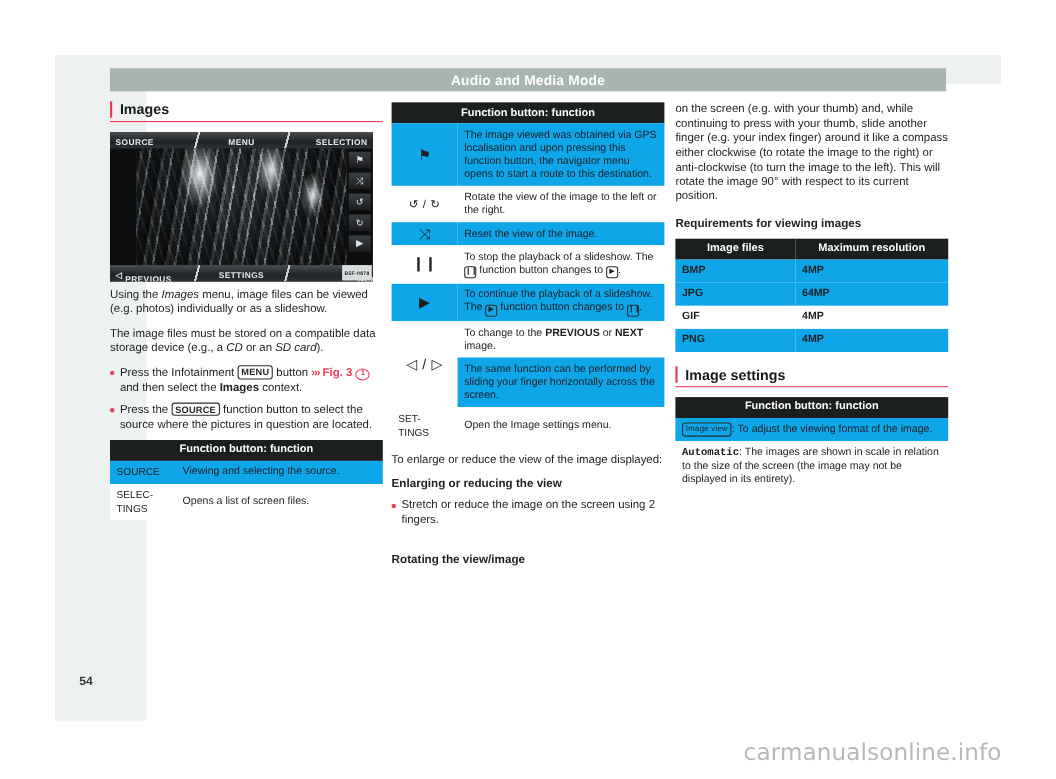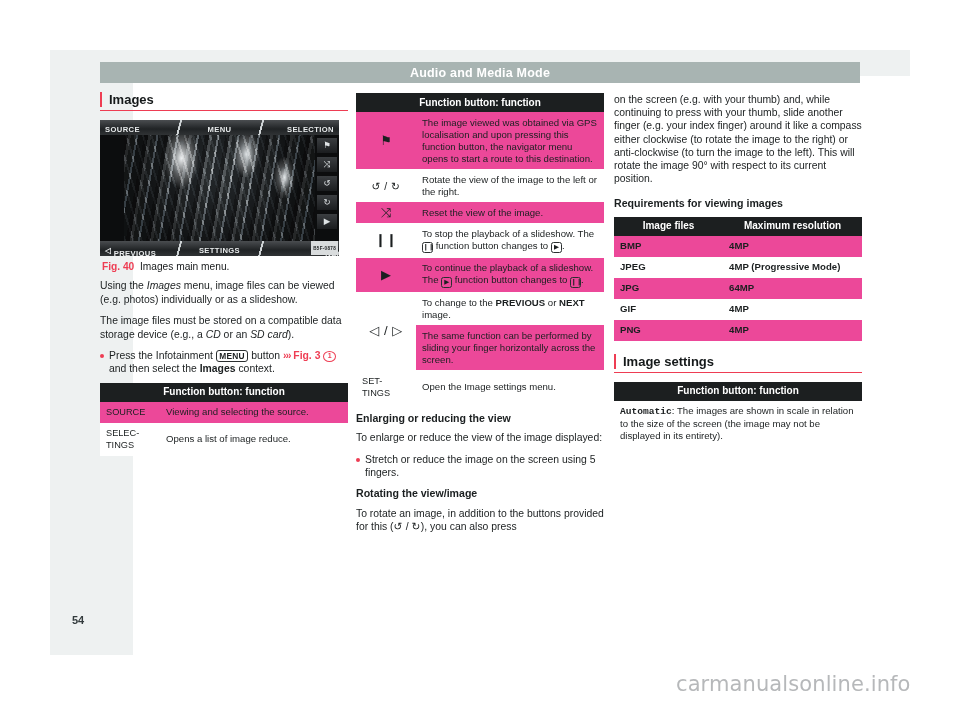--- a/index.html
+++ b/index.html
@@ -275,21 +275,21 @@
     font-size: 10px;
     font-weight: bold;
     text-align: center;
     padding: 3.5px 6px;
   }
   table.tbl td {
     padding: 4.5px 6px;
     vertical-align: middle;
     color: #1b1f20;
   }
-  table.tbl tr.shade td { background: #ec4899; }
+  table.tbl tr.shade td { background: #0ea5e9; }
   table.tbl tr.plain td { background: #ffffff; }
   td.keycol {
     font-weight: normal;
     font-size: 9.2px;
     width: 48px;
     white-space: nowrap;
   }
   td.iconcol {
     width: 40px;
     text-align: center;
@@ -349,45 +349,43 @@
         <div class="slash" style="left:72px"></div>
         <div class="slash" style="left:154px"></div>
         <span class="lbl-l">◁&nbsp;<span>PREVIOUS</span></span>
         <span class="lbl-c">SETTINGS</span>
         <span class="lbl-r"><span>NEXT</span>&nbsp;▷</span>
       </div>
 
       <div class="fig-code">B5F-0878</div>
     </div>
 
-    <div class="fig-caption">
-      <span class="fig-no">Fig. 40</span>&nbsp;&nbsp;<span>Images main menu.</span>
-    </div>
   </div>
 
   <p class="body"><span>Using the </span><span class="it">Images</span><span> menu, image files can be viewed (e.g. photos) individually or as a slideshow.</span></p>
 
   <p class="body"><span>The image files must be stored on a compatible data storage device (e.g., a </span><span class="it">CD</span><span> or an </span><span class="it">SD card</span><span>).</span></p>
 
   <div class="bullet"><span>Press the Infotainment </span><span class="key">MENU</span><span> button </span><span class="xref xref-arrows">›››</span>&nbsp;<span class="xref">Fig. 3</span>&nbsp;<span class="circnum">1</span><span> and then select the </span><span class="bd">Images</span><span> context.</span></div>
 
+  <div class="bullet"><span>Press the </span><span class="key">SOURCE</span><span> function button to select the source where the pictures in question are located.</span></div>
 
   <table class="tbl">
     <tbody>
         <tr>
       <th class="head" colspan="2">Function button: function</th>
     </tr>
     <tr class="shade">
       <td class="keycol">SOURCE</td>
       <td>Viewing and selecting the source.</td>
     </tr>
     <tr class="plain">
       <td class="keycol" style="white-space:pre">SELEC-
 TINGS</td>
-      <td>Opens a list of image reduce.</td>
+      <td>Opens a list of screen files.</td>
     </tr>
   </tbody>
     </table>
 </div>
 
 <div class="col" id="col-mid">
 
   <table class="tbl">
     <tbody>
         <tr>
@@ -428,48 +426,43 @@
     </tr>
 
     <tr class="plain">
       <td class="keycol" style="white-space:pre">SET-
 TINGS</td>
       <td>Open the Image settings menu.</td>
     </tr>
   </tbody>
     </table>
 
+  <p class="body">To enlarge or reduce the view of the image displayed:</p>
   <p class="body tight" style="font-weight:bold;font-size:10.6px">Enlarging or reducing the view</p>
-  <p class="body">To enlarge or reduce the view of the image displayed:</p>
-  <div class="bullet">Stretch or reduce the image on the screen using 5 fingers.</div>
-
-  <p class="body tight" style="font-weight:bold;font-size:10.6px;margin-top:8px">Rotating the view/image</p>
-  <p class="body"><span>To rotate an image, in addition to the buttons provided for this (</span><span class="glyph sm">↺</span><span> / </span><span class="glyph sm">↻</span><span>), you can also press</span></p>
+  <div class="bullet">Stretch or reduce the image on the screen using 2 fingers.</div>
+
+  <p class="body tight" style="font-weight:bold;font-size:10.6px;margin-top:24px">Rotating the view/image</p>
 </div>
 
 <div class="col" id="col-right">
 
   <p class="body">on the screen (e.g. with your thumb) and, while continuing to press with your thumb, slide another finger (e.g. your index finger) around it like a compass either clockwise (to rotate the image to the right) or anti-clockwise (to turn the image to the left). This will rotate the image 90° with respect to its current position.</p>
 
   <p class="body tight" style="font-weight:bold;font-size:10.6px;margin-top:12px">Requirements for viewing images</p>
 
   <table class="tbl res">
     <tbody>
         <tr>
       <th class="head c1">Image files</th>
       <th class="head">Maximum resolution</th>
     </tr>
     <tr class="shade">
       <td class="c1">BMP</td>
       <td>4MP</td>
     </tr>
-    <tr class="plain">
-      <td class="c1">JPEG</td>
-      <td>4MP (Progressive Mode)</td>
-    </tr>
     <tr class="shade">
       <td class="c1">JPG</td>
       <td>64MP</td>
     </tr>
     <tr class="plain">
       <td class="c1">GIF</td>
       <td>4MP</td>
     </tr>
     <tr class="shade">
       <td class="c1">PNG</td>
@@ -480,18 +473,21 @@
 
   <div class="section-head" style="margin-top:14px">Image settings</div>
 
 
 
   <table class="tbl">
     <tbody>
         <tr>
       <th class="head">Function button: function</th>
     </tr>
+    <tr class="shade">
+      <td><span class="key small">Image view</span><span>: To adjust the viewing format of the image.</span></td>
+    </tr>
     <tr class="plain">
       <td class="indent"><span class="mono bd">Automatic</span><span>: The images are shown in scale in relation to the size of the screen (the image may not be displayed in its entirety).</span></td>
     </tr>
   </tbody>
     </table>
 </div>
 
 </body></html>

